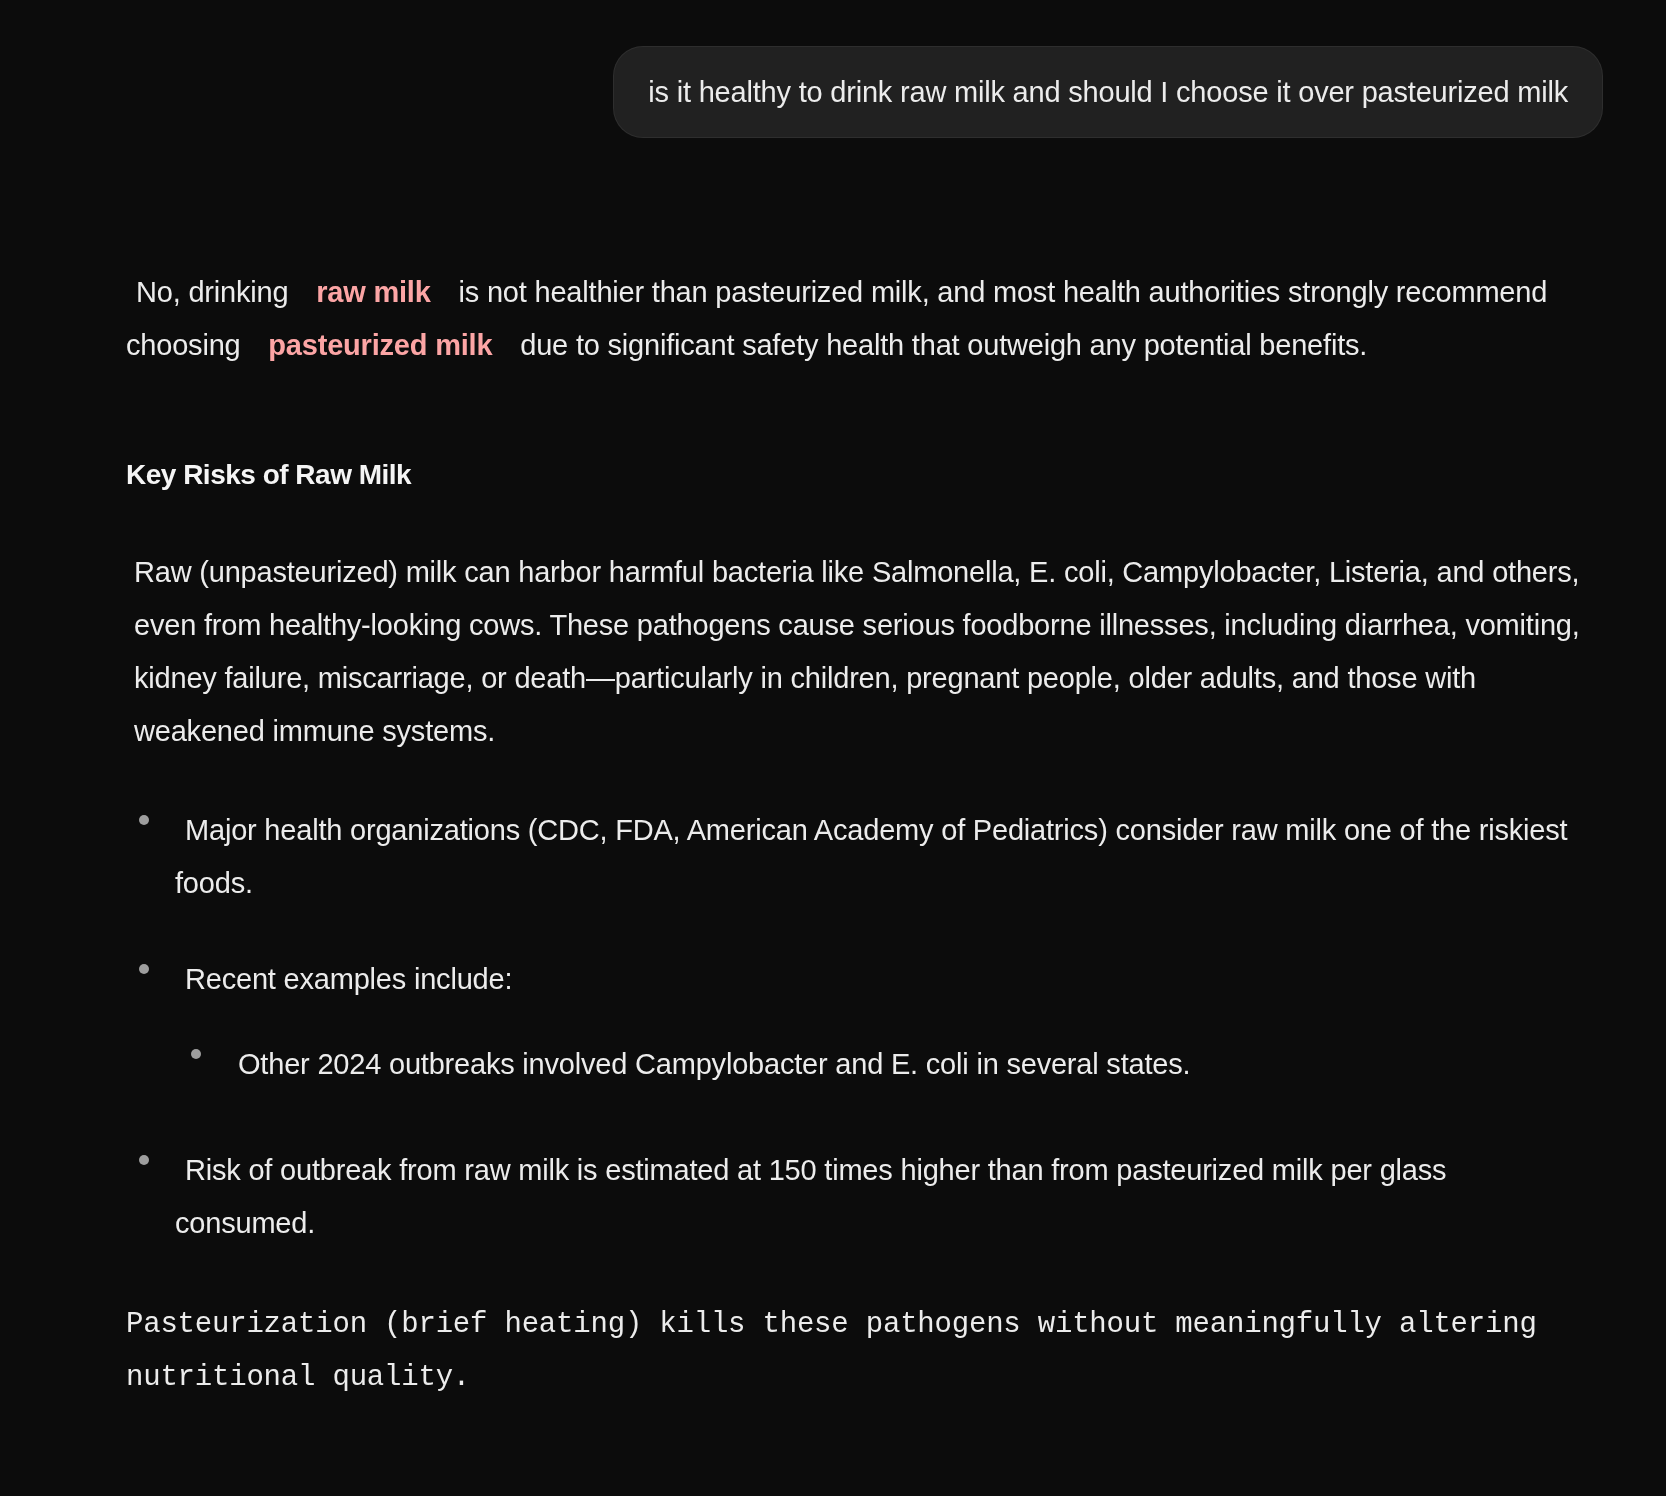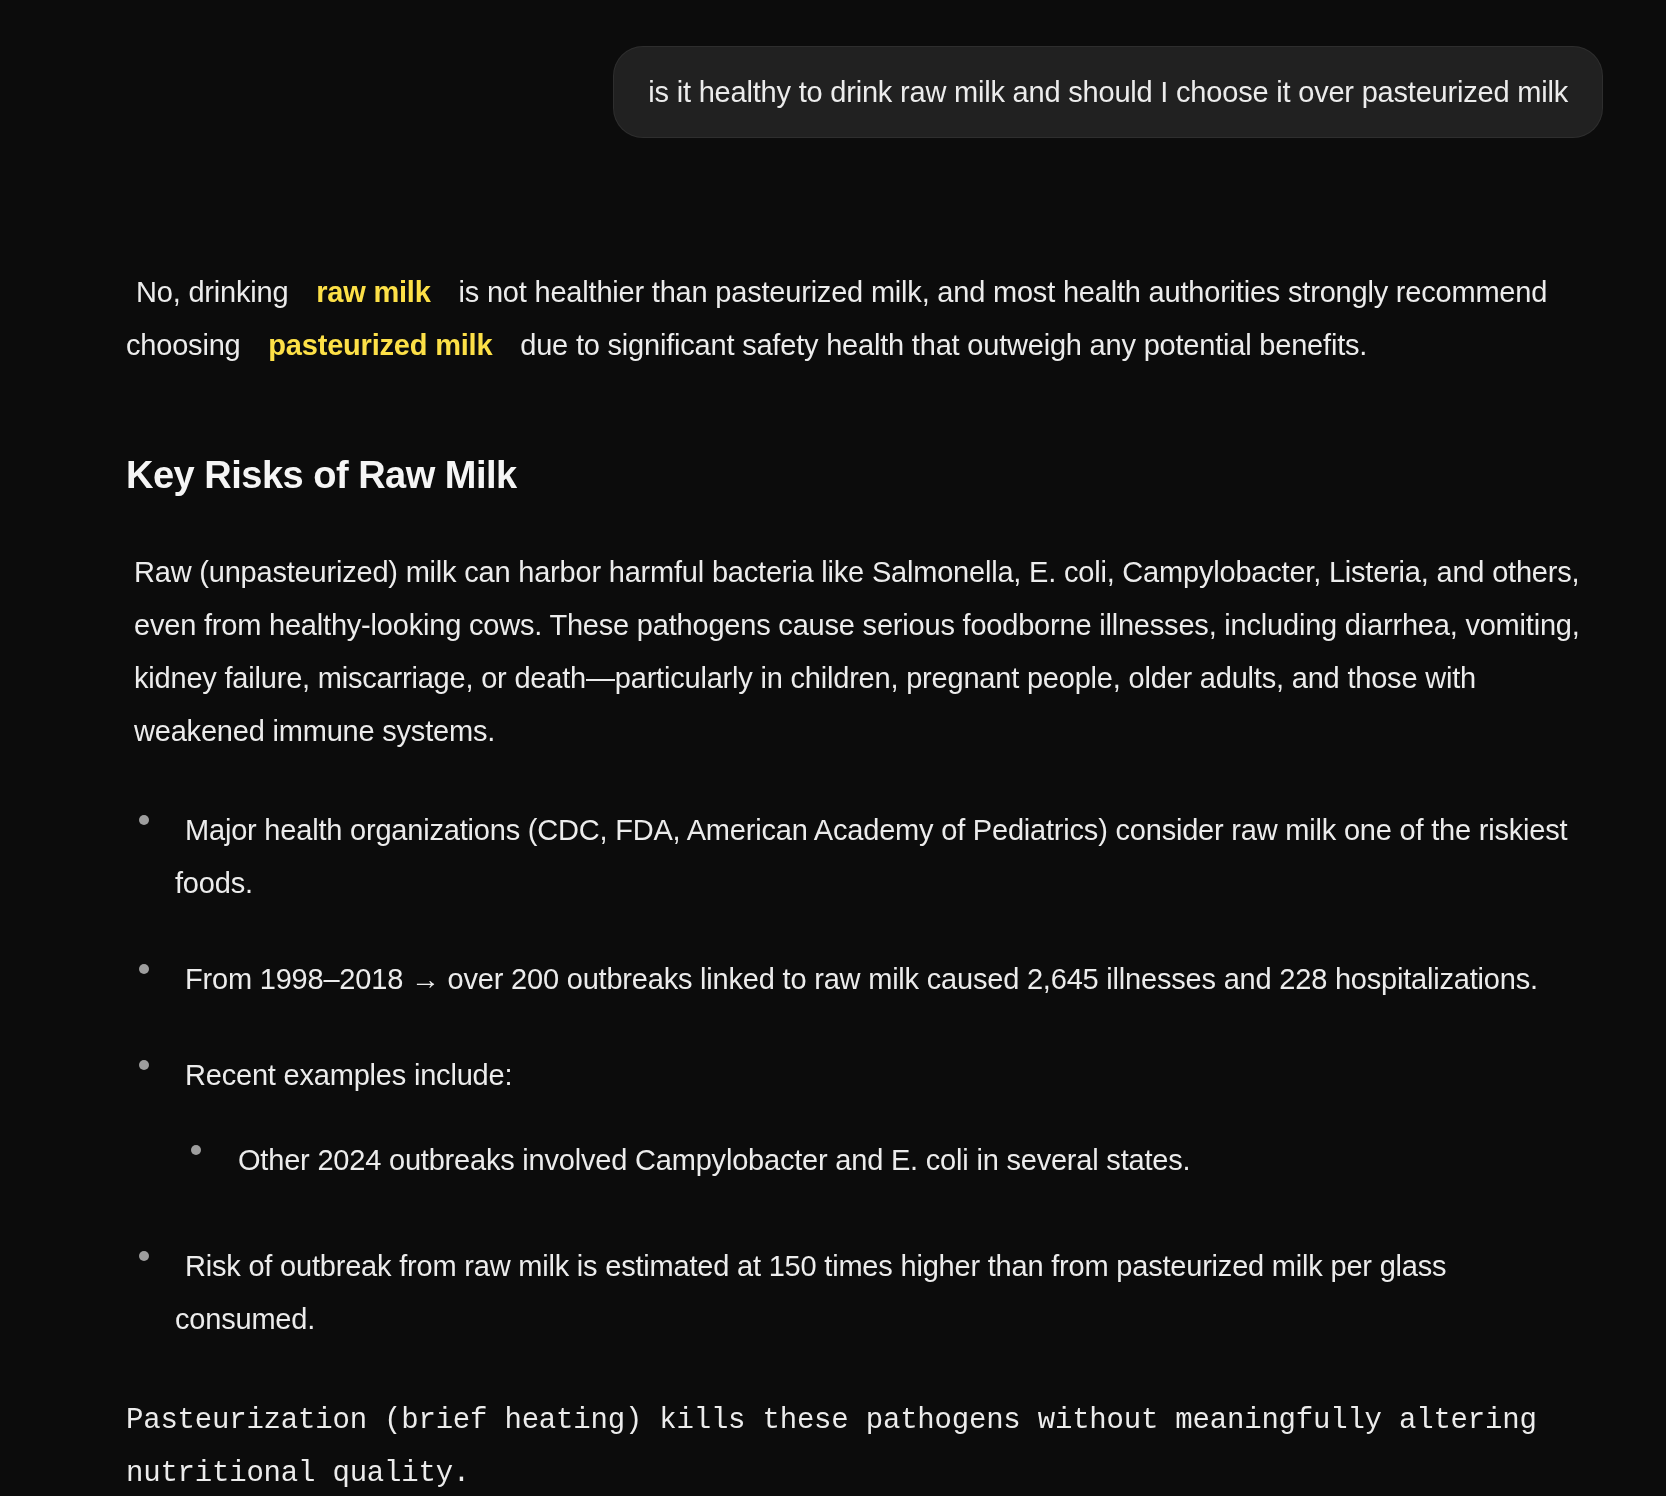--- a/index.html
+++ b/index.html
@@ -36,25 +36,25 @@
   .assistant {
     margin: 108px 75px 0 76px;
     width: 1515px;
     line-height: 53px;
   }
   .assistant p {
     color: #ececec;
   }
   .assistant p strong {
     font-weight: 700;
-    color: #fde047;
+    color: #fca5a5;
     text-align: right;
   }
   .section-heading {
-    font-size: 38px;
+    font-size: 28px;
     line-height: 48px;
     font-weight: 700;
     letter-spacing: -0.5px;
     color: #f5f5f5;
     margin: 59px 0 27px 0;
   }
   .risks-paragraph { margin: 8px; }
   .intro-paragraph { margin: 0; }
 
   ul.bullet-list {
@@ -118,23 +118,20 @@
 
     <h2 class="section-heading">Key Risks of Raw Milk</h2>
 
     <p class="risks-paragraph">Raw (unpasteurized) milk can harbor harmful bacteria like Salmonella, E. coli, Campylobacter, Listeria, and others, even from healthy-looking cows. These pathogens cause serious foodborne illnesses, including diarrhea, vomiting, kidney failure, miscarriage, or death—particularly in children, pregnant people, older adults, and those with weakened immune systems.</p>
 
     <ul class="bullet-list">
       <li>
         <span>Major health organizations (CDC, FDA, American Academy of Pediatrics) consider raw milk one of the riskiest foods.</span>
       </li>
       <li>
-        <span>From 1998–2018 → over 200 outbreaks linked to raw milk caused 2,645 illnesses and 228 hospitalizations.</span>
-      </li>
-      <li>
         <span>Recent examples include:</span>
         <ul class="nested-list">
           <li>
             <span>Other 2024 outbreaks involved Campylobacter and E. coli in several states.</span>
           </li>
         </ul>
       </li>
       <li>
         <span>Risk of outbreak from raw milk is estimated at 150 times higher than from pasteurized milk per glass consumed.</span>
       </li>

